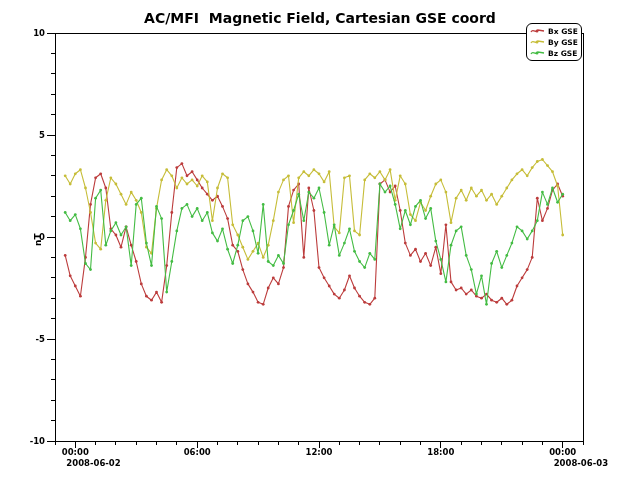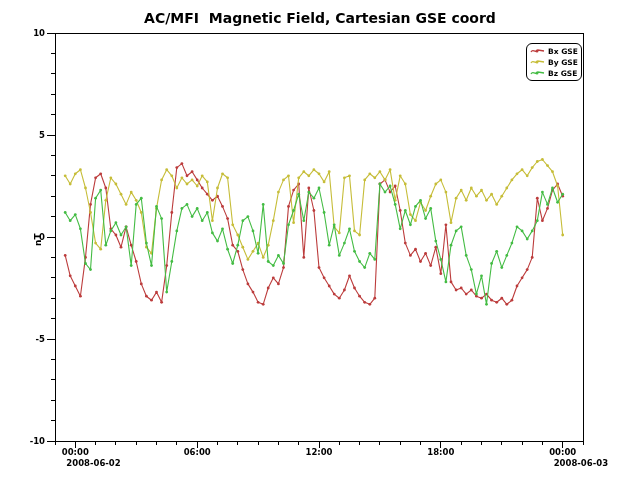--- a/index.html
+++ b/index.html
@@ -11,21 +11,21 @@
   #chart text { font-family:"DejaVu Sans", sans-serif; font-size:8.5px; font-weight:bold; fill:#000; }
   .chart-title {
     position:absolute; top:10px; left:0; width:640px; text-align:center;
     font-size:14px; font-weight:bold; color:#000; white-space:pre;
   }
   .y-axis-label {
     position:absolute; left:33px; top:246px; font-size:9px; font-weight:bold;
     transform:rotate(-90deg); transform-origin:top left; white-space:nowrap;
   }
   .legend {
-    position:absolute; left:526px; top:43px; background:#fff;
+    position:absolute; left:526px; top:23px; background:#fff;
     border:1px solid #000; border-radius:6px; padding:2px 3px 2px 3px;
     display:flex; flex-direction:column; gap:1px; z-index:2;
   }
   .legend-row { display:flex; align-items:center; gap:3px; height:10px; }
   .legend-sample { width:15px; height:8px; flex:none; }
   .legend-label { font-size:7.5px; font-weight:bold; white-space:nowrap; color:#000; }
 </style>
 </head>
 <body>
 

